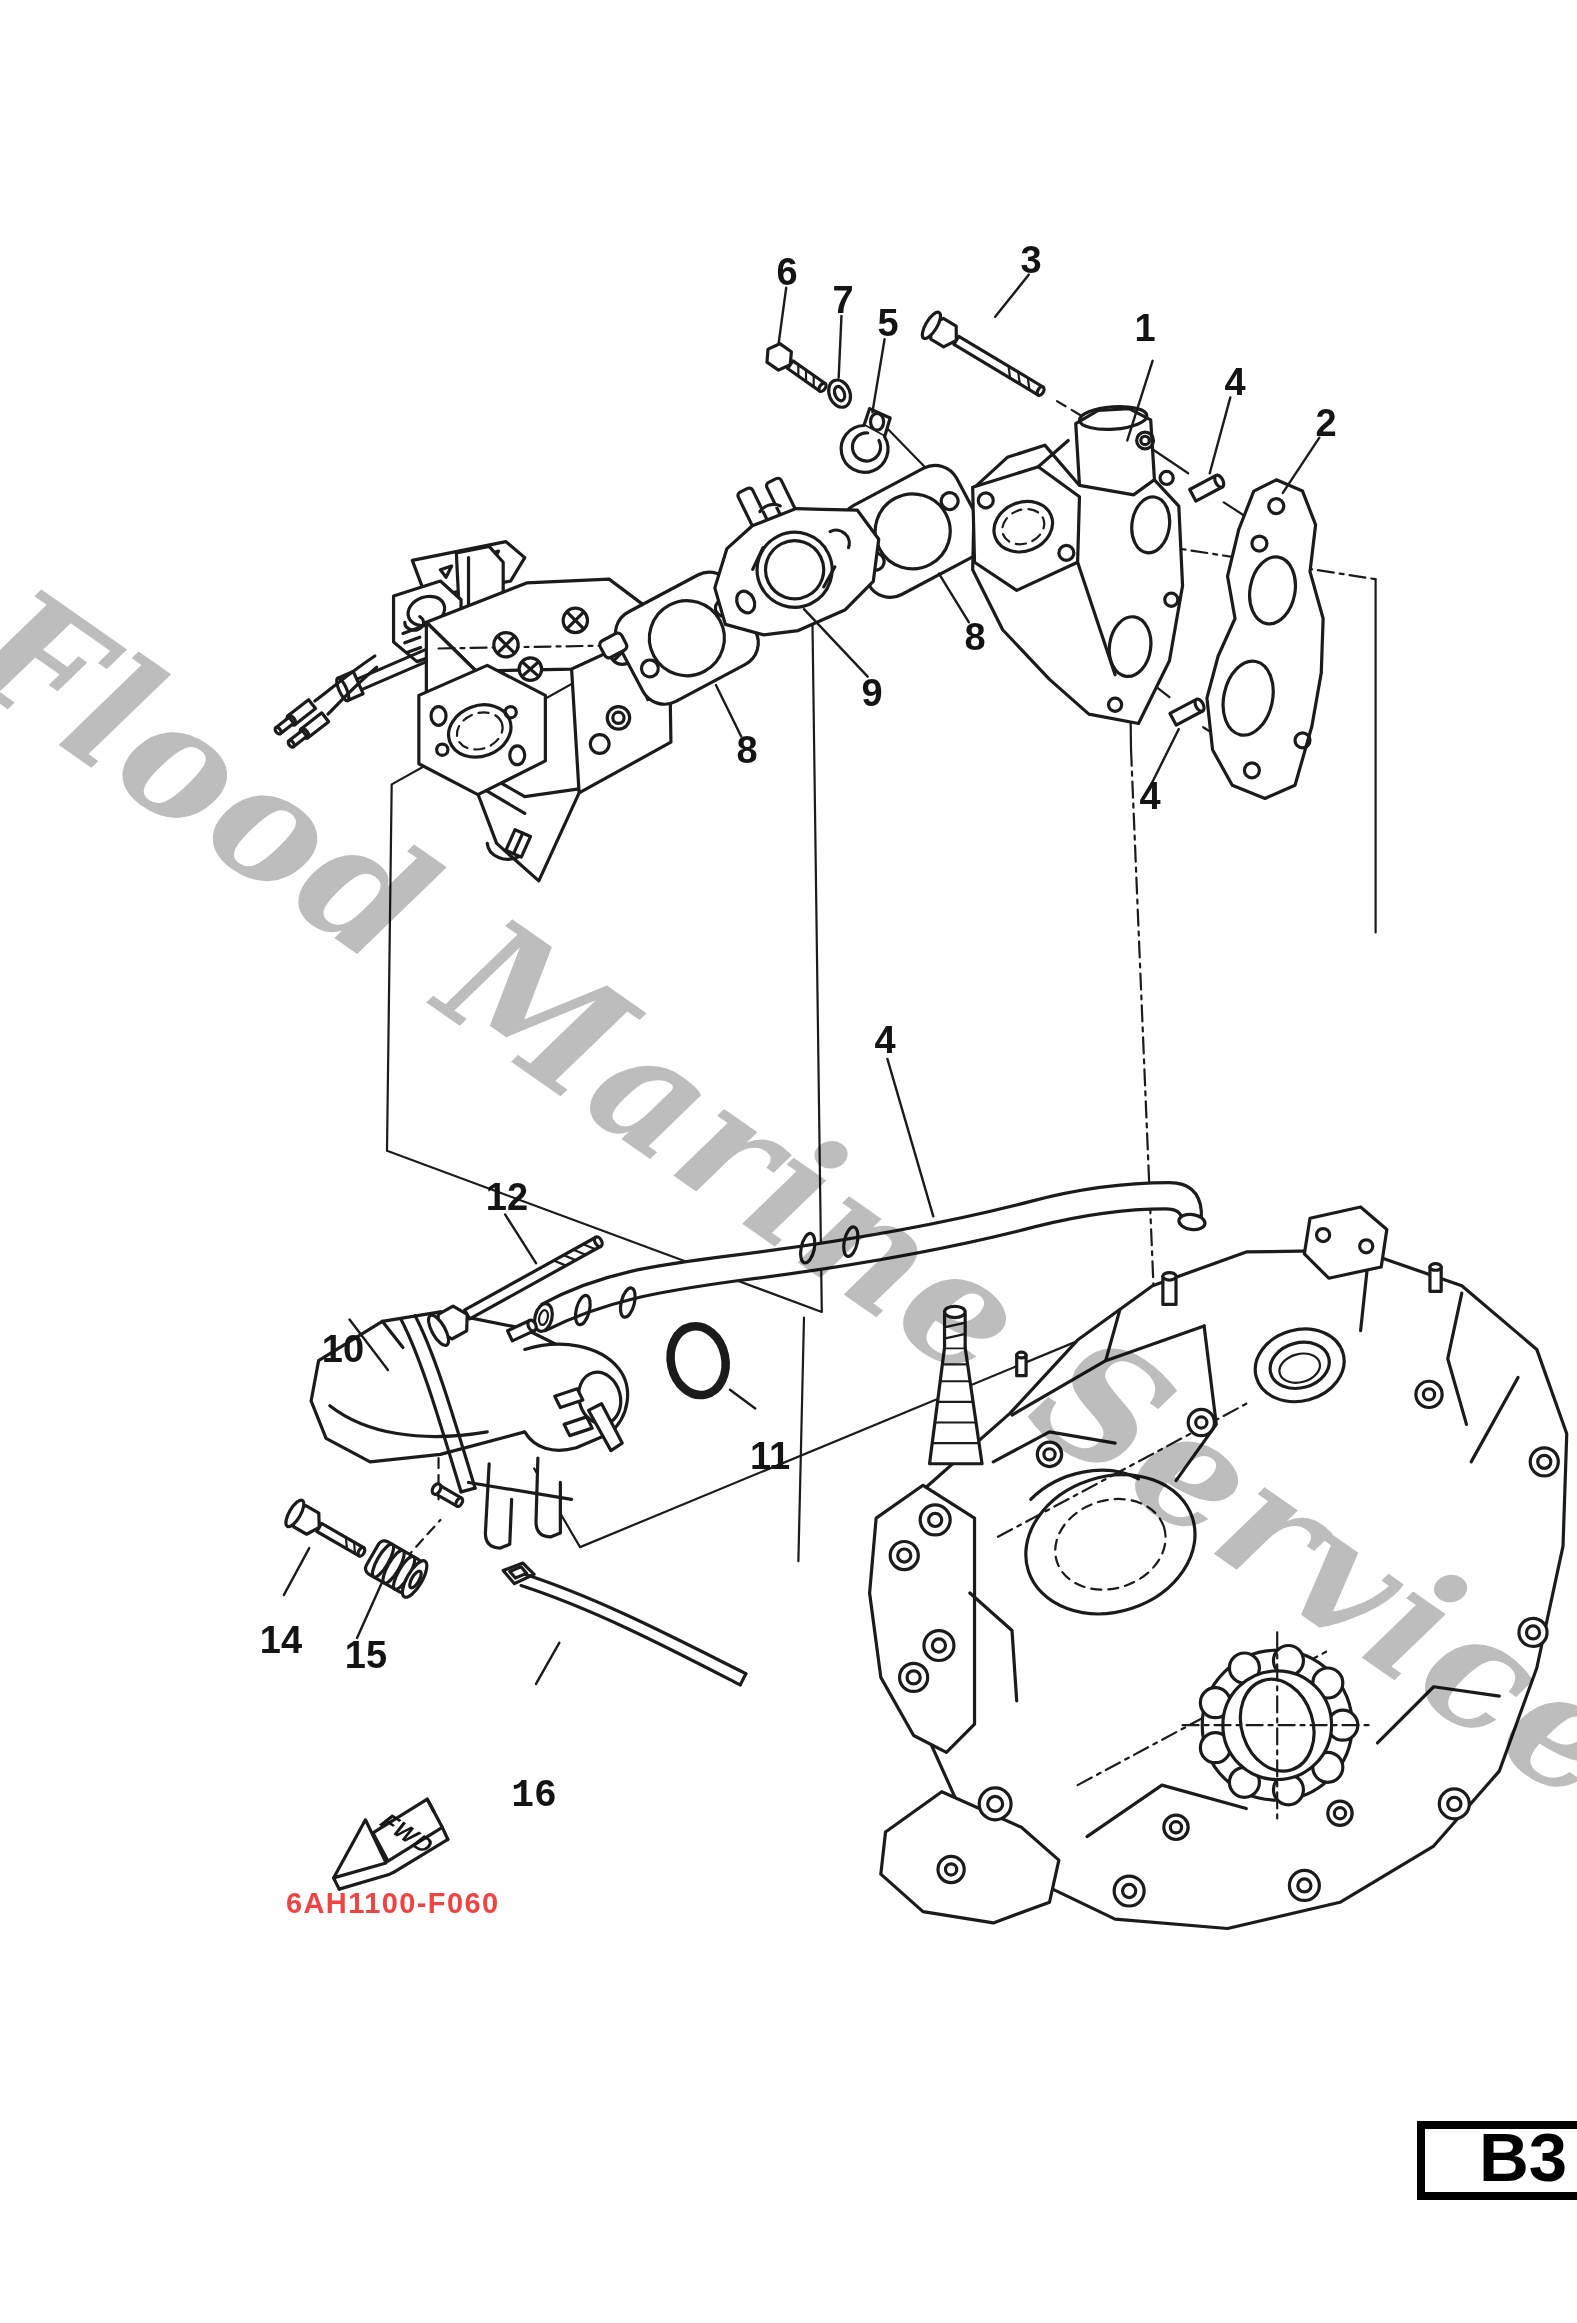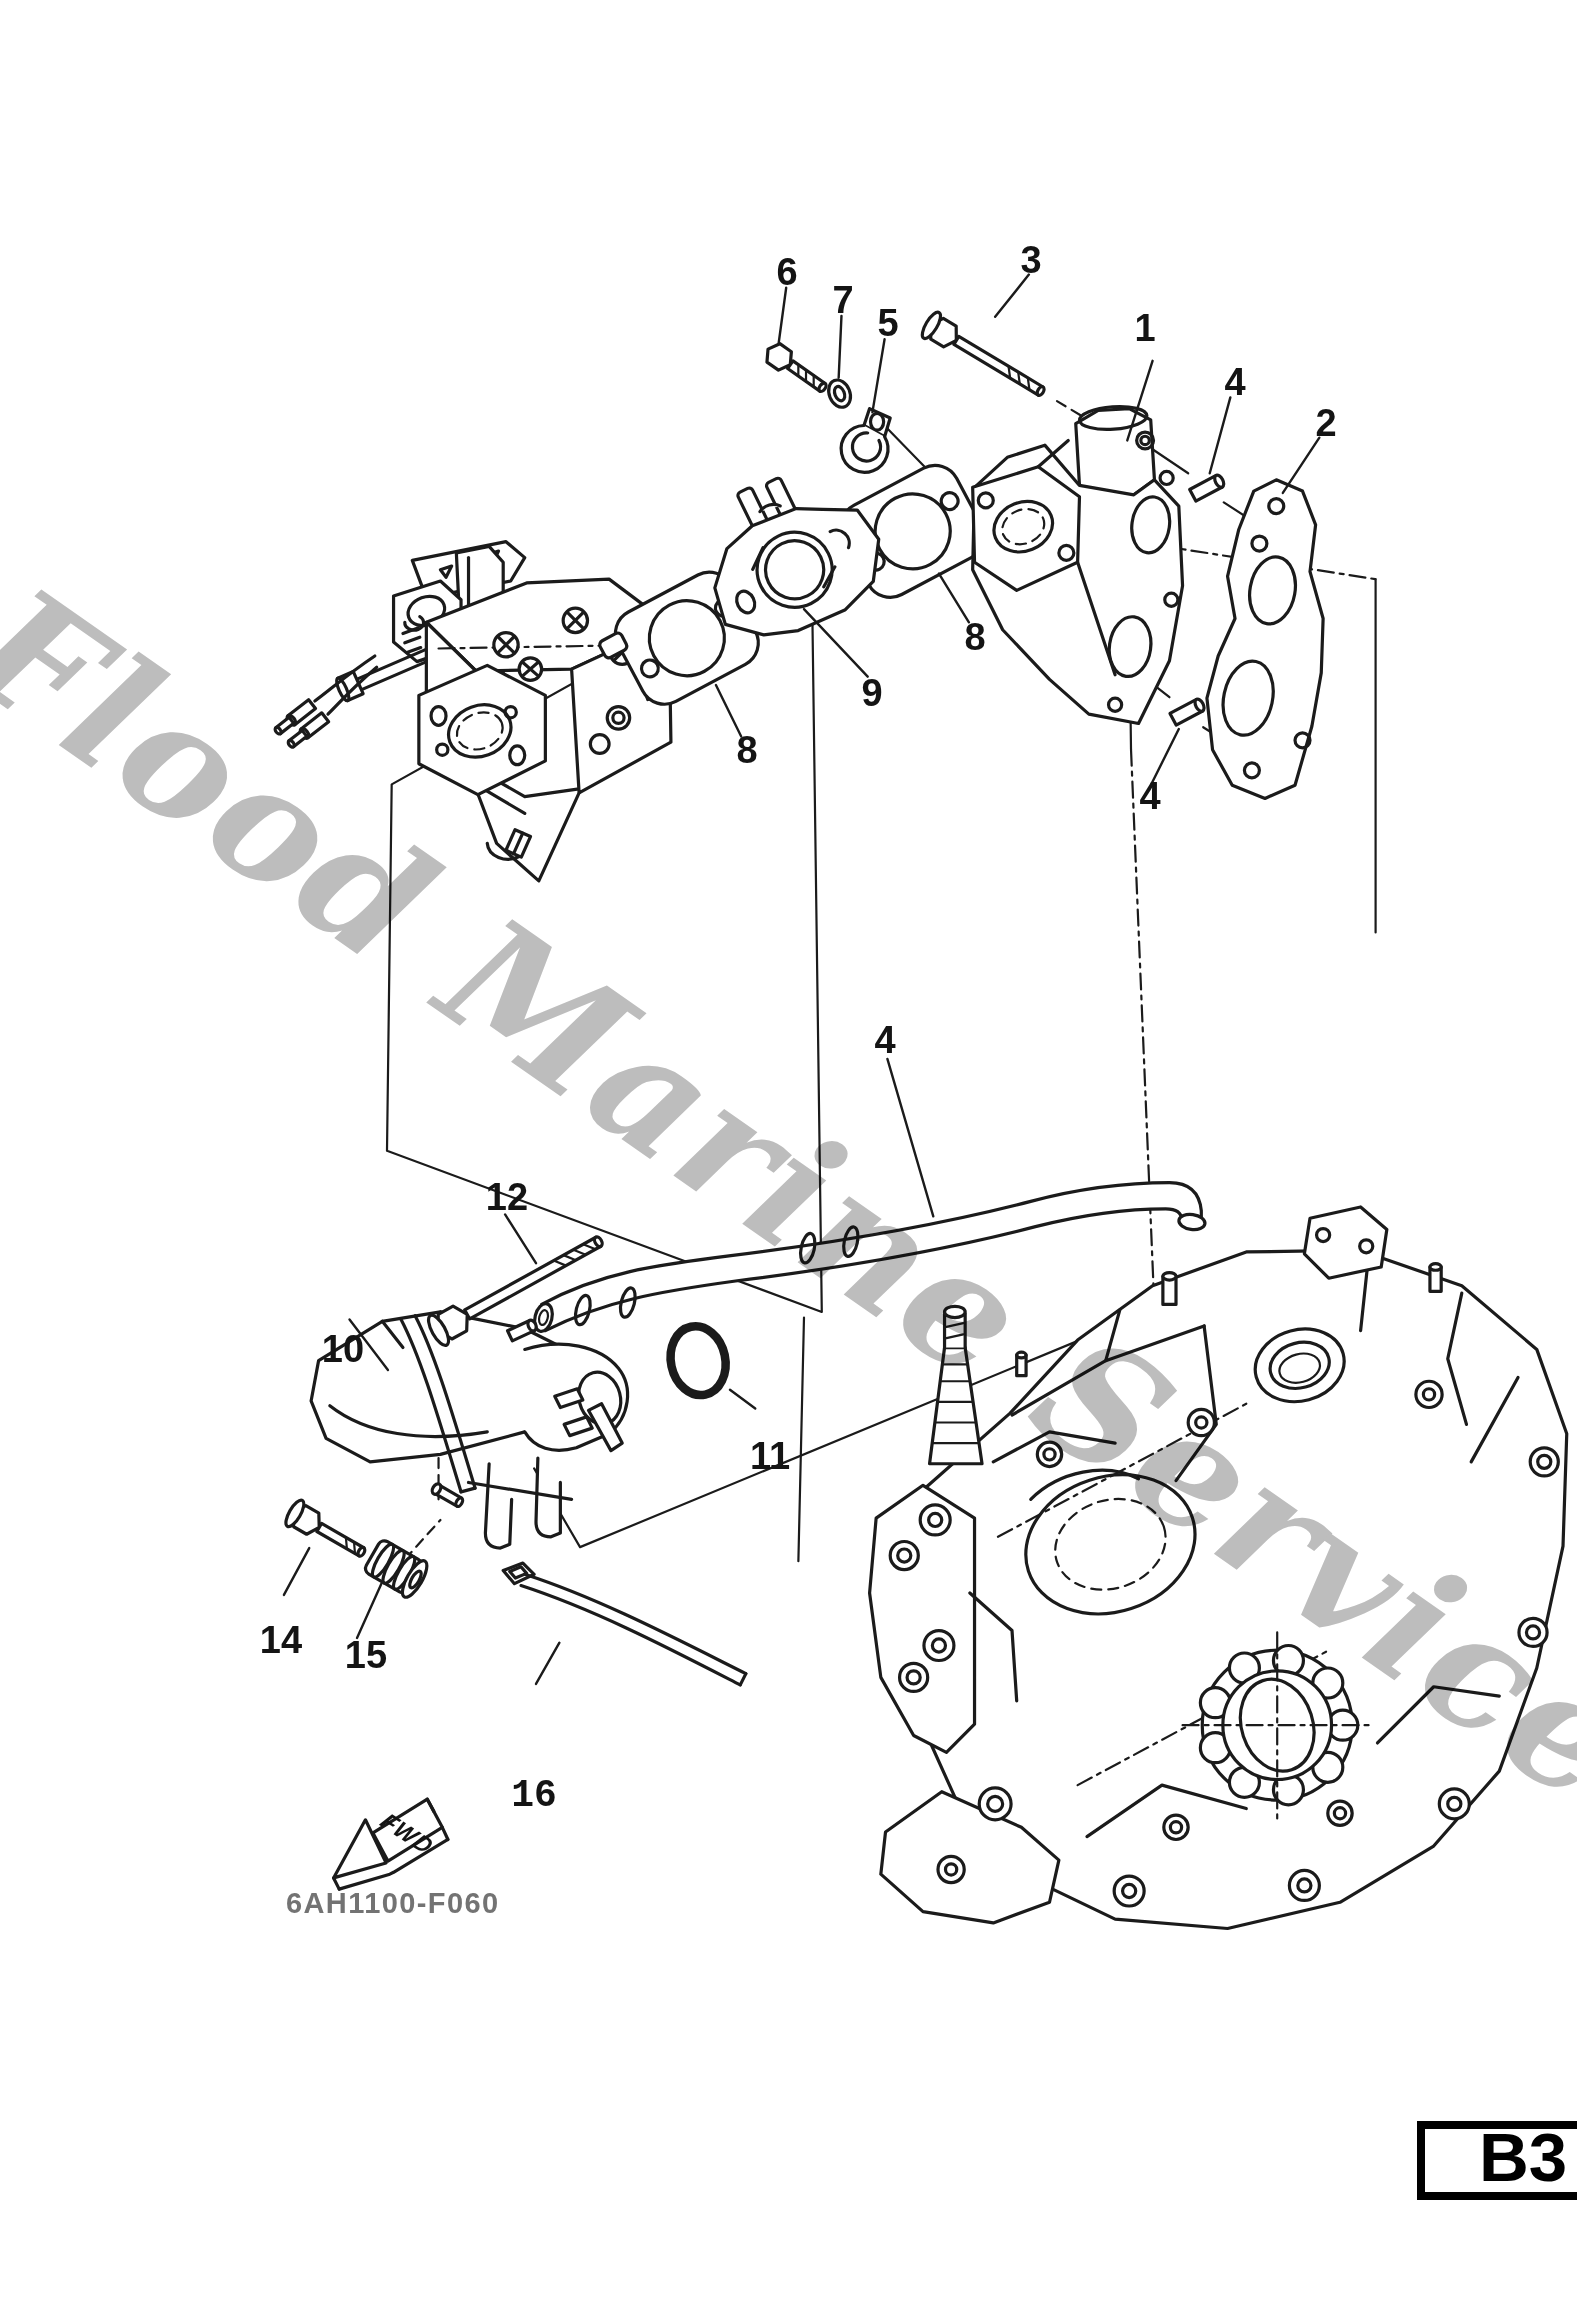--- a/index.html
+++ b/index.html
@@ -24,21 +24,21 @@
     font-size:161px;letter-spacing:2.8px;white-space:nowrap;
     color:#bdbdbd;mix-blend-mode:multiply;pointer-events:none;
   }
   #text-layer{position:absolute;inset:0;z-index:3;}
   .callout{
     position:absolute;transform:translate(-50%,-50%);
     font-size:38px;font-weight:600;color:#141414;line-height:1;
   }
   #figure-code{
     position:absolute;left:286px;top:1887px;
-    font-size:29px;font-weight:600;letter-spacing:1.4px;color:#737373;
+    font-size:29px;font-weight:600;letter-spacing:1.4px;color:#ef4444;
   }
   #fwd-label{
     position:absolute;left:407px;top:1834px;transform:translate(-50%,-50%) rotate(33deg) skewX(-8deg);
     font-size:23.4px;font-weight:800;font-style:italic;color:#141414;letter-spacing:0.9px;
   }
   #page-ref-box{
     position:absolute;left:1417px;top:2121px;width:172px;height:79px;
     border:8.4px solid #000;box-sizing:border-box;background:#fff;
   }
   #page-ref-box span{

